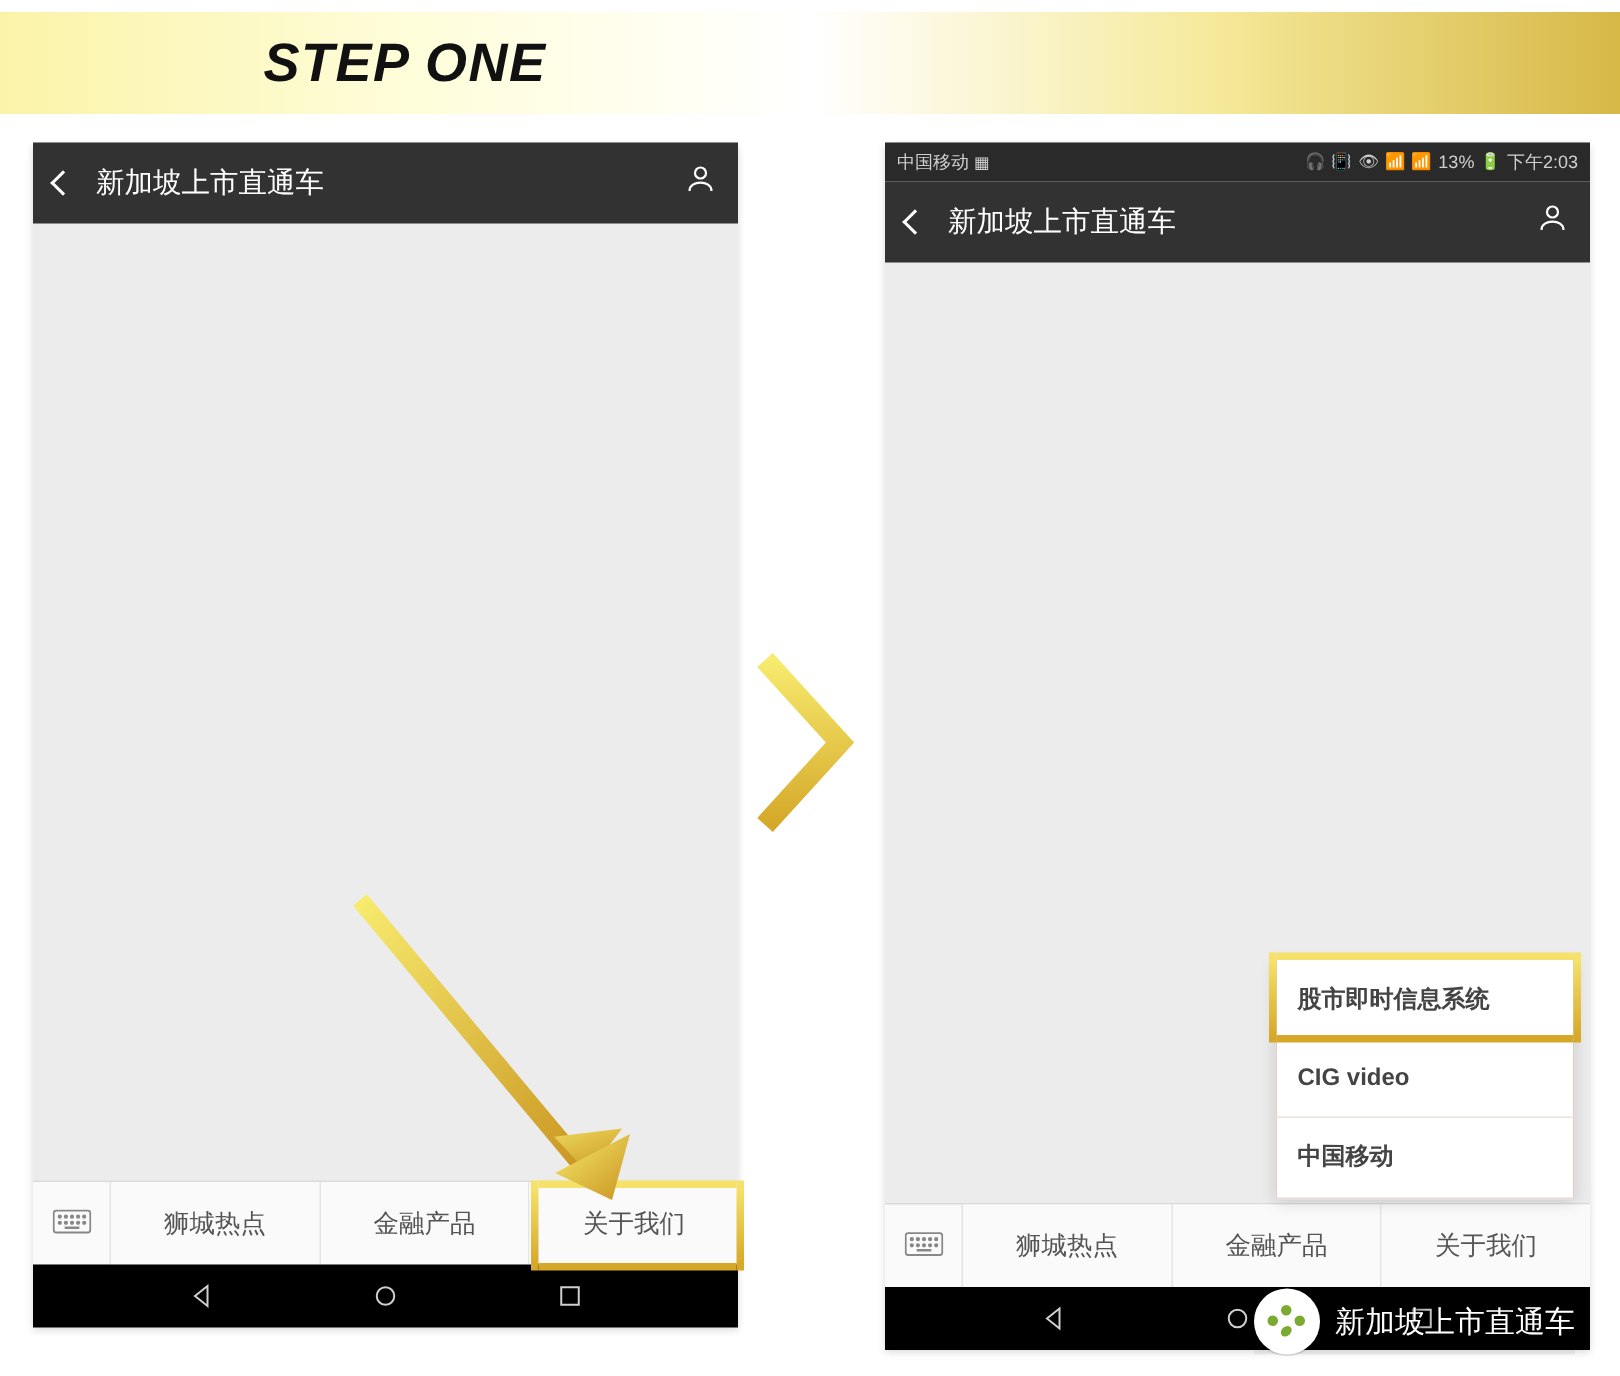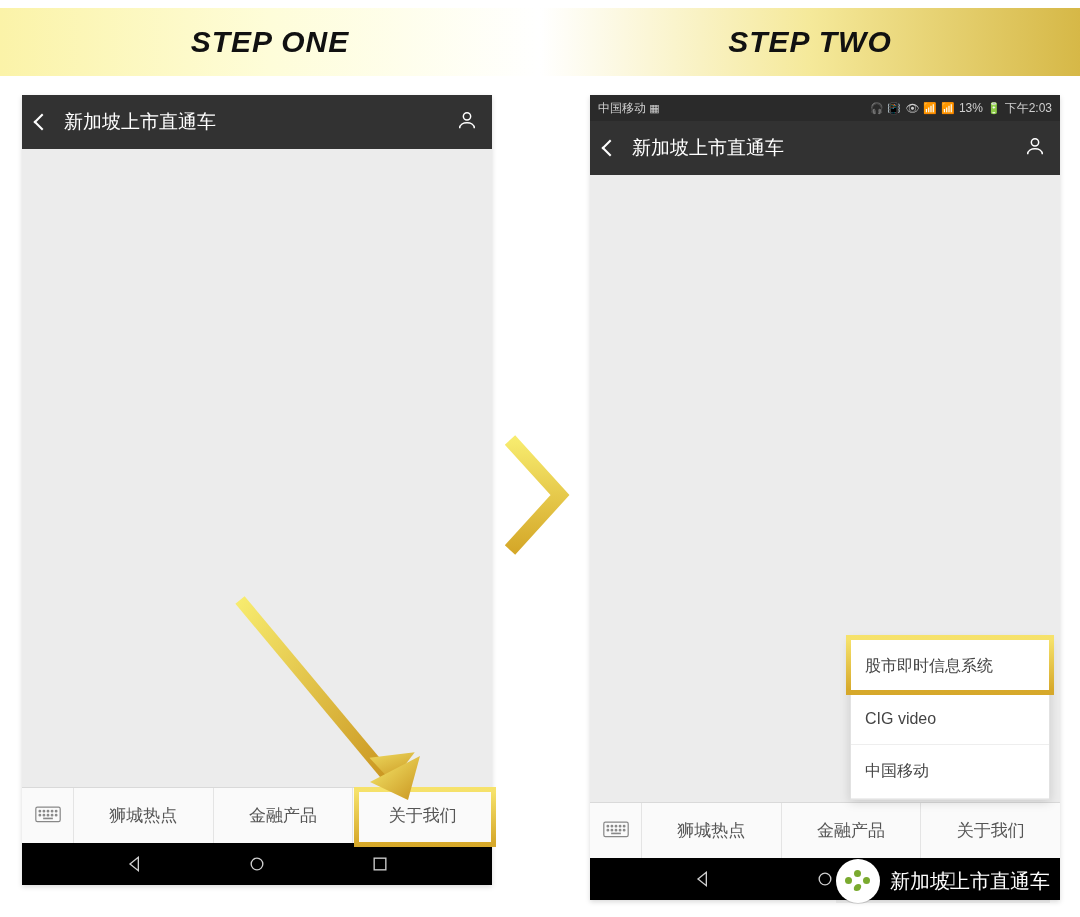--- a/index.html
+++ b/index.html
@@ -20,21 +20,21 @@
     height: 68px;
     background: linear-gradient(90deg, #fbf3a8 0%, #fefdd9 25%, #ffffff 50%, #f5e99a 75%, #d6b847 100%);
     display: flex;
   }
   .header-half {
     width: 50%;
     display: flex;
     align-items: center;
     justify-content: center;
     font-weight: 900;
-    font-size: 30px;
+    font-size: 36px;
     letter-spacing: 1px;
     color: #111;
     font-style: italic;
   }
 
   
   .phone {
     position: absolute;
     width: 470px;
     background: #e6e6e6;
@@ -134,20 +134,21 @@
 
   
   .submenu {
     position:absolute;
     right: 10px;
     bottom: 100px;
     width: 200px;
     background:#c2410c;
     border:1px solid #e2e2e2;
     box-shadow: 0 2px 10px rgba(0,0,0,.15);
+    font-weight: bold;
   }
   .submenu-item {
     padding: 16px 14px;
     font-size: 16px;
     color:#444;
     border-bottom:1px solid #eee;
     background:#fff;
   }
   .submenu-item:last-child { border-bottom:none; }
   .submenu-highlight {
@@ -198,21 +199,20 @@
   .wm-dots span:nth-child(2){ left:9px; top:0; }
   .wm-dots span:nth-child(3){ left:18px; top:7px; }
   .wm-tail { position:absolute; left:9px; top:14px; width:7px; height:10px; background:#7aaa2f; border-radius:0 0 4px 4px; transform:skewX(-15deg); }
 
 </style>
 </head>
 <body>
 
 <div class="header-band">
   <div class="header-half">STEP ONE</div>
-  <div class="header-half">STEP TWO</div>
 </div>
 
 <div class="phone left">
   <div class="phone-inner">
     <div class="title-bar">
       <span class="back-chevron"></span>
       <span>新加坡上市直通车</span>
       <span class="profile-icon">
         <svg viewBox="0 0 24 24" fill="none" stroke="#fff" stroke-width="1.6">
             <circle cx="12" cy="8" r="4"></circle>

